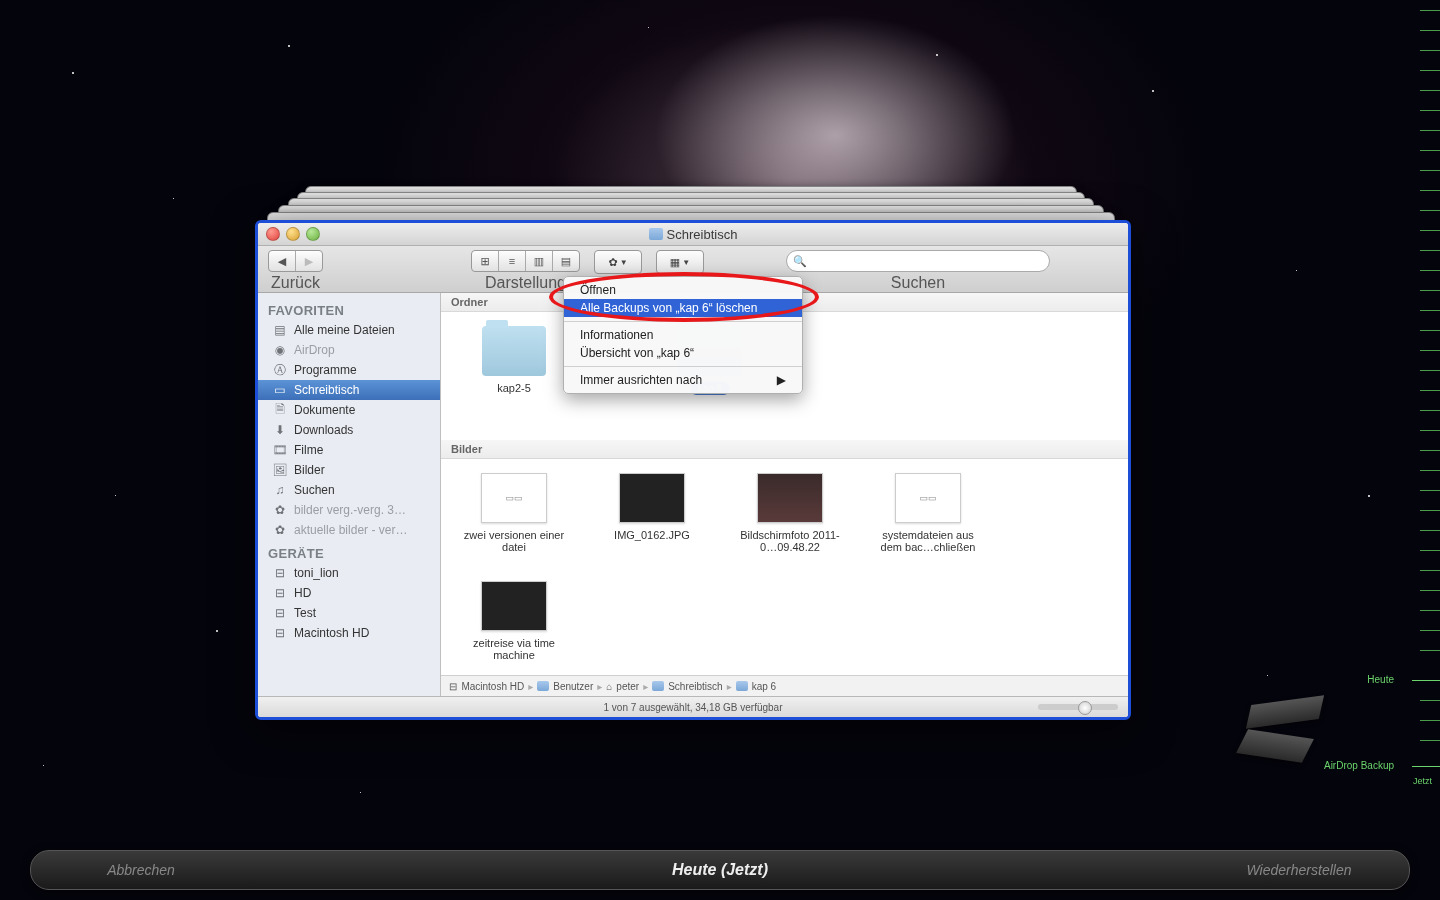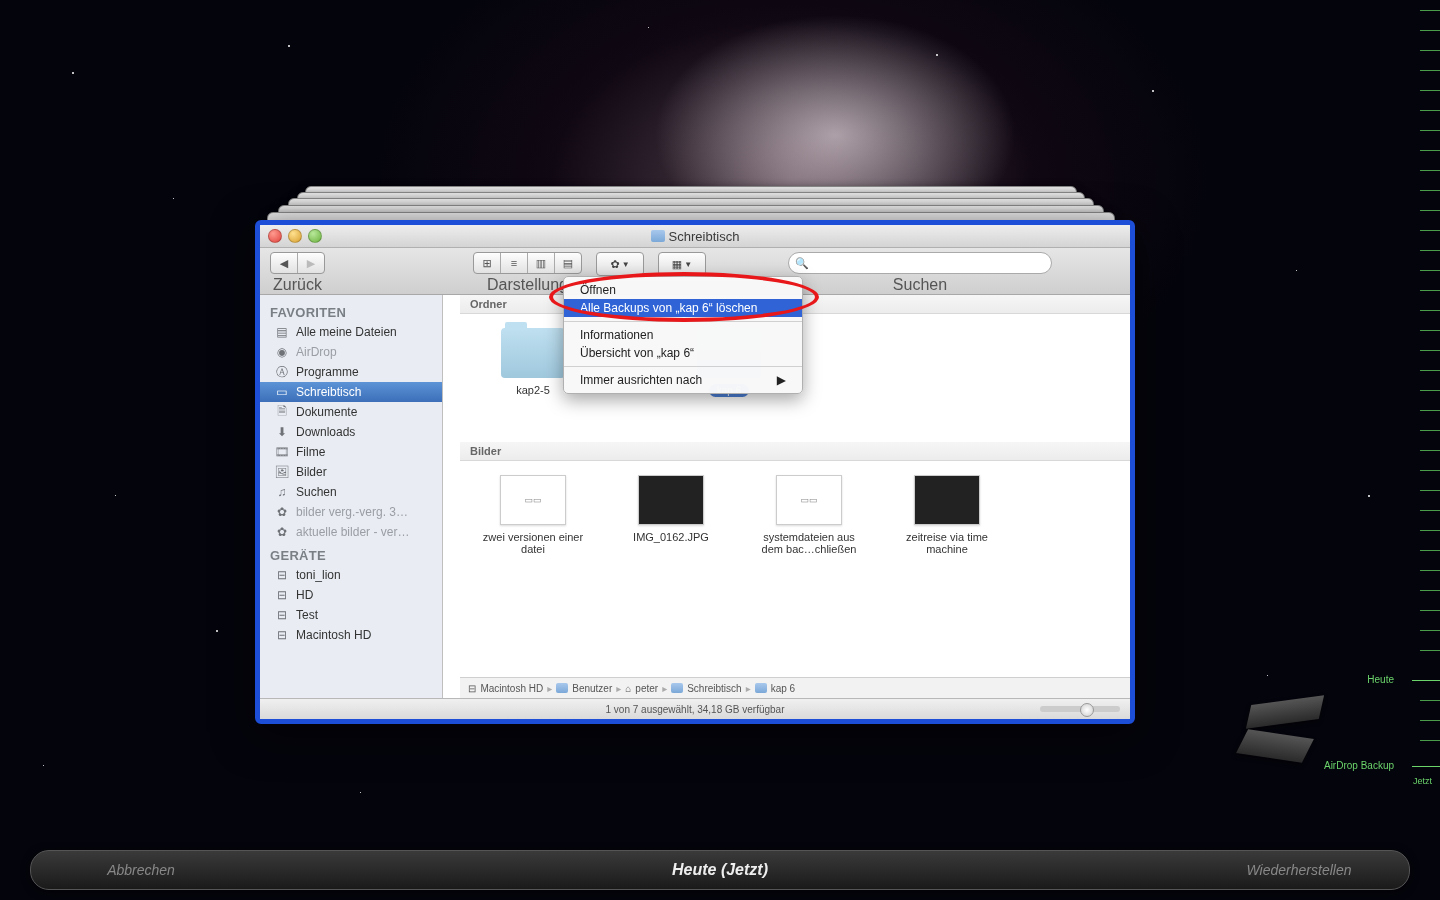--- a/index.html
+++ b/index.html
@@ -10,21 +10,21 @@
 
 .timeline{position:absolute;right:0;top:0;bottom:60px;width:40px;}
 .tick{position:absolute;right:0;height:1px;width:20px;background:#4a9b4a;}
 .tick.long{width:28px;background:#6bd46b;}
 .tm-label{position:absolute;right:6px;color:#6bd46b;font-size:10px;text-align:right;white-space:nowrap;}
 
 
 .stack{position:absolute;border-radius:6px 6px 0 0;background:linear-gradient(#e8e8e8,#d0d0d0);border:1px solid #888;box-shadow:0 2px 10px rgba(0,0,0,.4);}
 
 
-.window{position:absolute;left:255px;top:220px;width:870px;height:494px;background:#fff;border-radius:6px;border:5px solid #1d4ed8;box-shadow:0 10px 40px rgba(0,0,0,.6);display:flex;flex-direction:column;overflow:hidden;}
+.window{position:absolute;left:255px;top:220px;width:870px;height:494px;background:#fff;border-radius:6px;border:3px solid #1d4ed8;box-shadow:0 10px 40px rgba(0,0,0,.6);display:flex;flex-direction:column;overflow:hidden;}
 .titlebar{height:22px;background:linear-gradient(#ededed,#d4d4d4);border-bottom:1px solid #b0b0b0;display:flex;align-items:center;position:relative;}
 .traffic{display:flex;gap:6px;padding-left:8px;}
 .tl{width:12px;height:12px;border-radius:50%;border:1px solid rgba(0,0,0,.2);}
 .tl.red{background:radial-gradient(circle at 35% 30%,#ff9a8f,#e0443e);}
 .tl.yel{background:radial-gradient(circle at 35% 30%,#ffe08f,#d8a030);}
 .tl.grn{background:radial-gradient(circle at 35% 30%,#b8e89a,#6cb23e);}
 .wtitle{position:absolute;left:0;right:0;text-align:center;font-size:13px;color:#3a3a3a;display:flex;align-items:center;justify-content:center;gap:4px;}
 .fico{width:14px;height:12px;background:linear-gradient(#a8c8ec,#7ba8d8);border-radius:2px;display:inline-block;}
 
 .toolbar{height:42px;background:linear-gradient(#e6e6e6,#cfcfcf);border-bottom:1px solid #a8a8a8;display:flex;align-items:flex-start;padding:4px 10px 0;gap:14px;}
@@ -40,21 +40,21 @@
 
 .body{flex:1;display:flex;min-height:0;}
 .sidebar{width:182px;background:#e9edf3;border-right:1px solid #bfbfbf;overflow:auto;padding-top:4px;}
 .shdr{font-size:13px;font-weight:bold;color:#7a7f86;padding:6px 10px 2px;text-transform:uppercase;letter-spacing:.3px;}
 .sitem{display:flex;align-items:center;gap:6px;padding:3px 10px 3px 14px;color:#333;font-size:12px;}
 .sitem.sel{background:linear-gradient(#5c93d6,#3c6fb8);color:#fff;}
 .sitem.dim{color:#9a9ea4;}
 .sico{width:16px;height:14px;display:inline-flex;align-items:center;justify-content:center;color:#6f7378;font-size:12px;}
 .sitem.sel .sico{color:#fff;}
 
-.content{flex:1;display:flex;flex-direction:column;min-width:0;padding-left:17px;}
+.content{flex:1;display:flex;flex-direction:column;min-width:0;}
 .sect-hdr{background:linear-gradient(#f6f6f6,#ececec);border-bottom:1px solid #d8d8d8;padding:3px 10px;font-size:11px;color:#666;font-weight:bold;}
 .iconarea{padding:14px 18px;display:flex;gap:86px;flex-wrap:wrap;align-content:flex-start;}
 .fileitem{width:110px;display:flex;flex-direction:column;align-items:center;gap:6px;text-align:center;font-size:11px;color:#333;}
 .folder-ico{width:64px;height:50px;background:linear-gradient(#bfe0f0,#9fc8dd);border-radius:4px;position:relative;}
 .folder-ico:before{content:"";position:absolute;top:-6px;left:4px;width:22px;height:8px;background:#bfe0f0;border-radius:2px 2px 0 0;}
 .thumb{width:64px;height:48px;background:#fff;border:1px solid #ccc;box-shadow:0 1px 2px rgba(0,0,0,.15);display:flex;align-items:center;justify-content:center;font-size:9px;color:#888;}
 .thumb.dark{background:#222;}
 .thumb.photo{background:linear-gradient(#3a2a2a,#5a3a3a);}
 .pill{background:#4a7fd6;color:#fff;border-radius:8px;padding:1px 8px;font-size:10px;}
 
@@ -287,20 +287,24 @@
       <div class="iconarea" style="gap:28px">
         <div class="fileitem">
             <div class="thumb">▭▭</div>
             <span>zwei versionen einer datei</span>
           </div>
         <div class="fileitem">
             <div class="thumb dark"></div>
             <span>IMG_0162.JPG</span>
           </div>
         <div class="fileitem">
+            <div class="thumb photo"></div>
+            <span>Bildschirmfoto 2011-0…09.48.22</span>
+          </div>
+        <div class="fileitem">
             <div class="thumb">▭▭</div>
             <span>systemdateien aus dem bac…chließen</span>
           </div>
         <div class="fileitem">
             <div class="thumb dark"></div>
             <span>zeitreise via time machine</span>
           </div>
       </div>
       <div style="flex:1"></div>
       <div class="pathbar">

